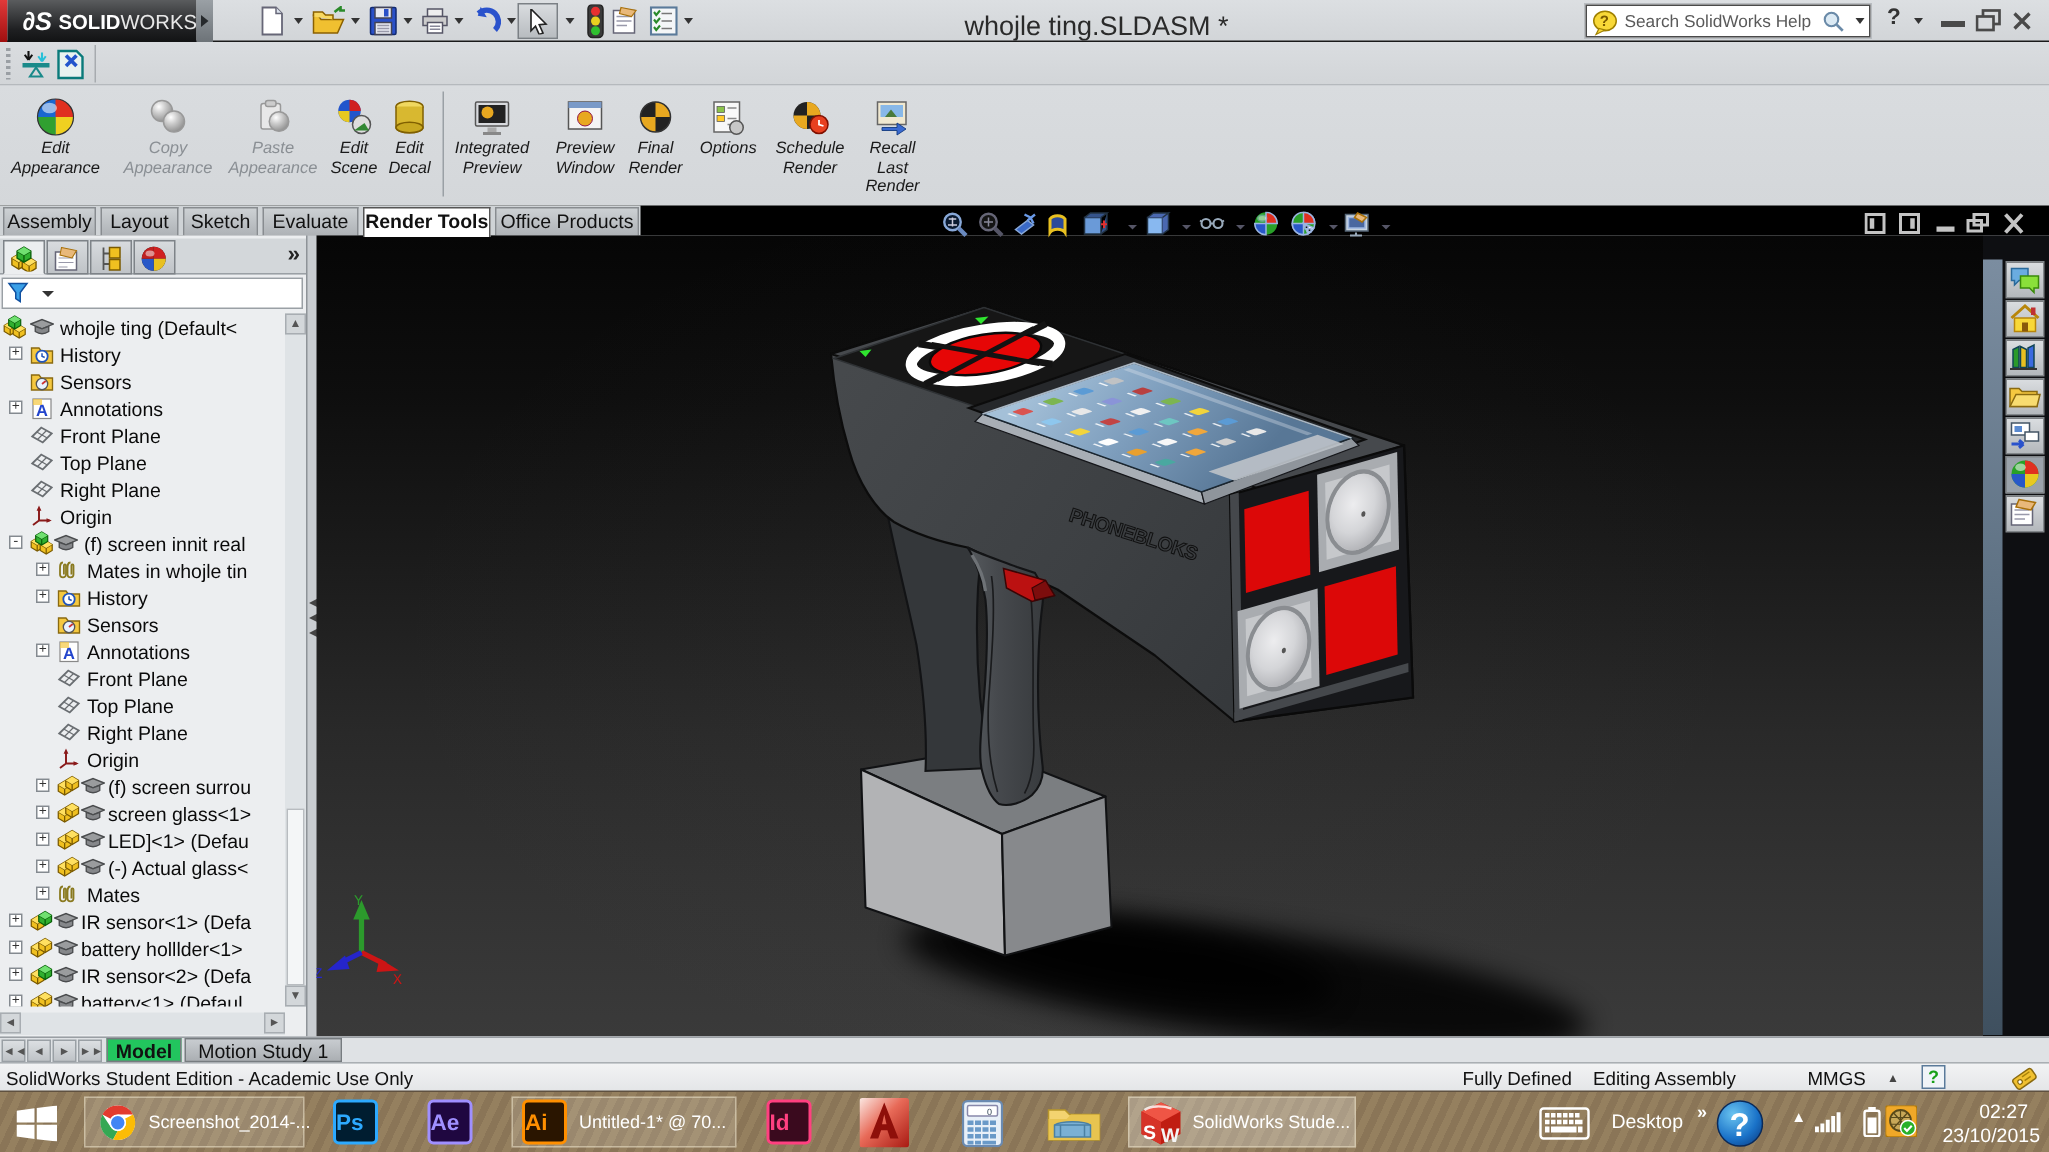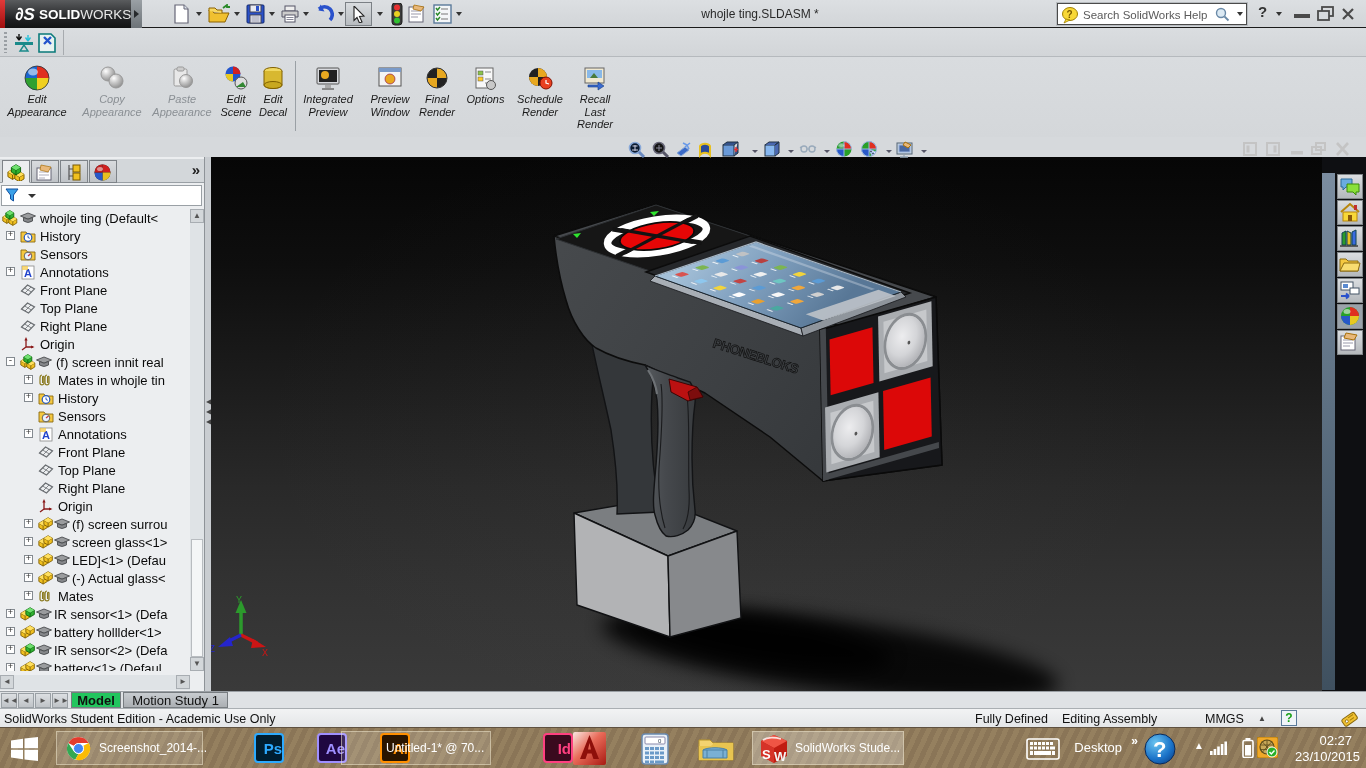--- a/index.html
+++ b/index.html
@@ -9,22 +9,22 @@
 
 #titlebar { position:absolute; left:0; top:0; width:1366px; height:28px;
   background:linear-gradient(#dcdfe2,#d2d5d8); border-bottom:1px solid #1a1a1a; }
 #redstripe { position:absolute; left:0; top:0; width:5px; height:28px; background:linear-gradient(#e23a3a,#a00f0f); }
 #logo { position:absolute; left:5px; top:0; width:126px; height:28px;
   background:linear-gradient(#5a5c5e,#1f2022 70%,#121314); color:#fff; }
 #logoarrow { position:absolute; left:131px; top:0; width:11px; height:28px;
   background:linear-gradient(#9aa0a5,#6d7378); }
 #logoarrow:before { content:""; position:absolute; left:3px; top:10px;
   border-left:5px solid #26292c; border-top:4px solid transparent; border-bottom:4px solid transparent; }
-#title-text { position:absolute; left:660px; top:7px; width:200px; text-align:center;
-  font-size:12px; color:#2a2a2a; }
+#title-text { position:absolute; left:631px; top:7px; width:200px; text-align:center;
+  font-size:18px; color:#2a2a2a; }
 .tbicon { position:absolute; top:4px; }
 .caret { position:absolute; top:12px; width:0; height:0;
   border-left:3.5px solid transparent; border-right:3.5px solid transparent; border-top:4px solid #333; }
 #selbtn { position:absolute; left:345px; top:2px; width:27px; height:24px;
   background:linear-gradient(#d9dcdf,#b8bcc0); border:1px solid #7b8085; }
 #searchbox { position:absolute; left:1057px; top:3px; width:190px; height:22px;
   background:#fff; border:1px solid #4a4a4a; box-shadow:0 0 0 1px #b8bcc0; }
 #searchbox .stext { position:absolute; left:25px; top:5px; font-size:11.5px; color:#5a5a5a; }
 
 
@@ -92,21 +92,21 @@
 .mtab { position:absolute; top:0; height:16px; font-size:13px; text-align:center; line-height:16px;
   background:linear-gradient(#c8ccd0,#abafb3); border:1px solid #777c80; color:#111; }
 .mtab.active { background:#22c55e; font-weight:bold; }
 #statusbar { position:absolute; left:0; top:708px; width:1366px; height:19px; background:linear-gradient(#f2f3f4,#e4e6e8);
   border-top:1px solid #aaafb3; font-size:12.5px; color:#111; }
 #taskbar { position:absolute; left:0; top:727px; width:1366px; height:41px;
   background:repeating-linear-gradient(115deg,#95805f 0 5px,#8a7557 5px 10px); border-top:1px solid #5f5140;}
 .tbtn { position:absolute; top:3px; height:34px; border:1px solid rgba(235,225,200,.55);
   background:rgba(255,255,255,.14); }
 .adobe { position:absolute; top:5px; width:30px; height:30px; border-radius:4px;
-  font-weight:bold; font-size:15px; text-align:right; line-height:28px;margin-left:32px; }
+  font-weight:bold; font-size:15px; text-align:left; line-height:28px; }
 #tray { position:absolute; right:0; top:0; height:41px; color:#fff; }
 </style>
 </head>
 <body>
 <div id="root">
 
 <div id="titlebar">
   <div id="redstripe"></div>
   <div id="logo">
     <svg width="126" height="28" viewBox="0 0 126 28">
@@ -297,20 +297,29 @@
           <path d="M19 15 L19 18 L22 19" stroke="#fff" stroke-width="1.2" fill="none"></path>
         </svg>Schedule<br>Render</div>
   <div class="rbtn" style="left:566px;width:58px;"><svg width="26" height="26">
           <rect x="3" y="3" width="19" height="15" fill="#f0e8d0" stroke="#666"></rect>
           <rect x="5" y="5" width="15" height="8" fill="#88b8e8"></rect>
           <path d="M8 13 L12 8 L16 13 Z" fill="#4a7a3a"></path>
           <path d="M6 20 L16 20 L16 17 L22 21 L16 25 L16 22 L6 22 Z" fill="#3a6ad0" stroke="#123a80" stroke-width="0.6"></path>
         </svg>Recall<br>Last<br>Render</div>
 </div>
 
+<div id="tabrow">
+  <div class="tabsbg"></div>
+  <div class="ctab" style="left:2px;width:62px;">Assembly</div>
+  <div class="ctab" style="left:67px;width:52px;">Layout</div>
+  <div class="ctab" style="left:122px;width:50px;">Sketch</div>
+  <div class="ctab" style="left:175px;width:64px;">Evaluate</div>
+  <div class="ctab active" style="left:242px;width:85px;">Render Tools</div>
+  <div class="ctab" style="left:330px;width:96px;">Office Products</div>
+</div>
 
 <div id="lpanel">
   <div id="ltabs">
     <div class="ltab active" style="left:2px;">
           <svg style="position:absolute;left:4px;top:3px;" width="18" height="17">
             <use href="#asmY" transform="scale(1.15)"></use>
           </svg>
         </div>
     <div class="ltab" style="left:31px;">
           <svg style="position:absolute;left:4px;top:3px;" width="18" height="17">

